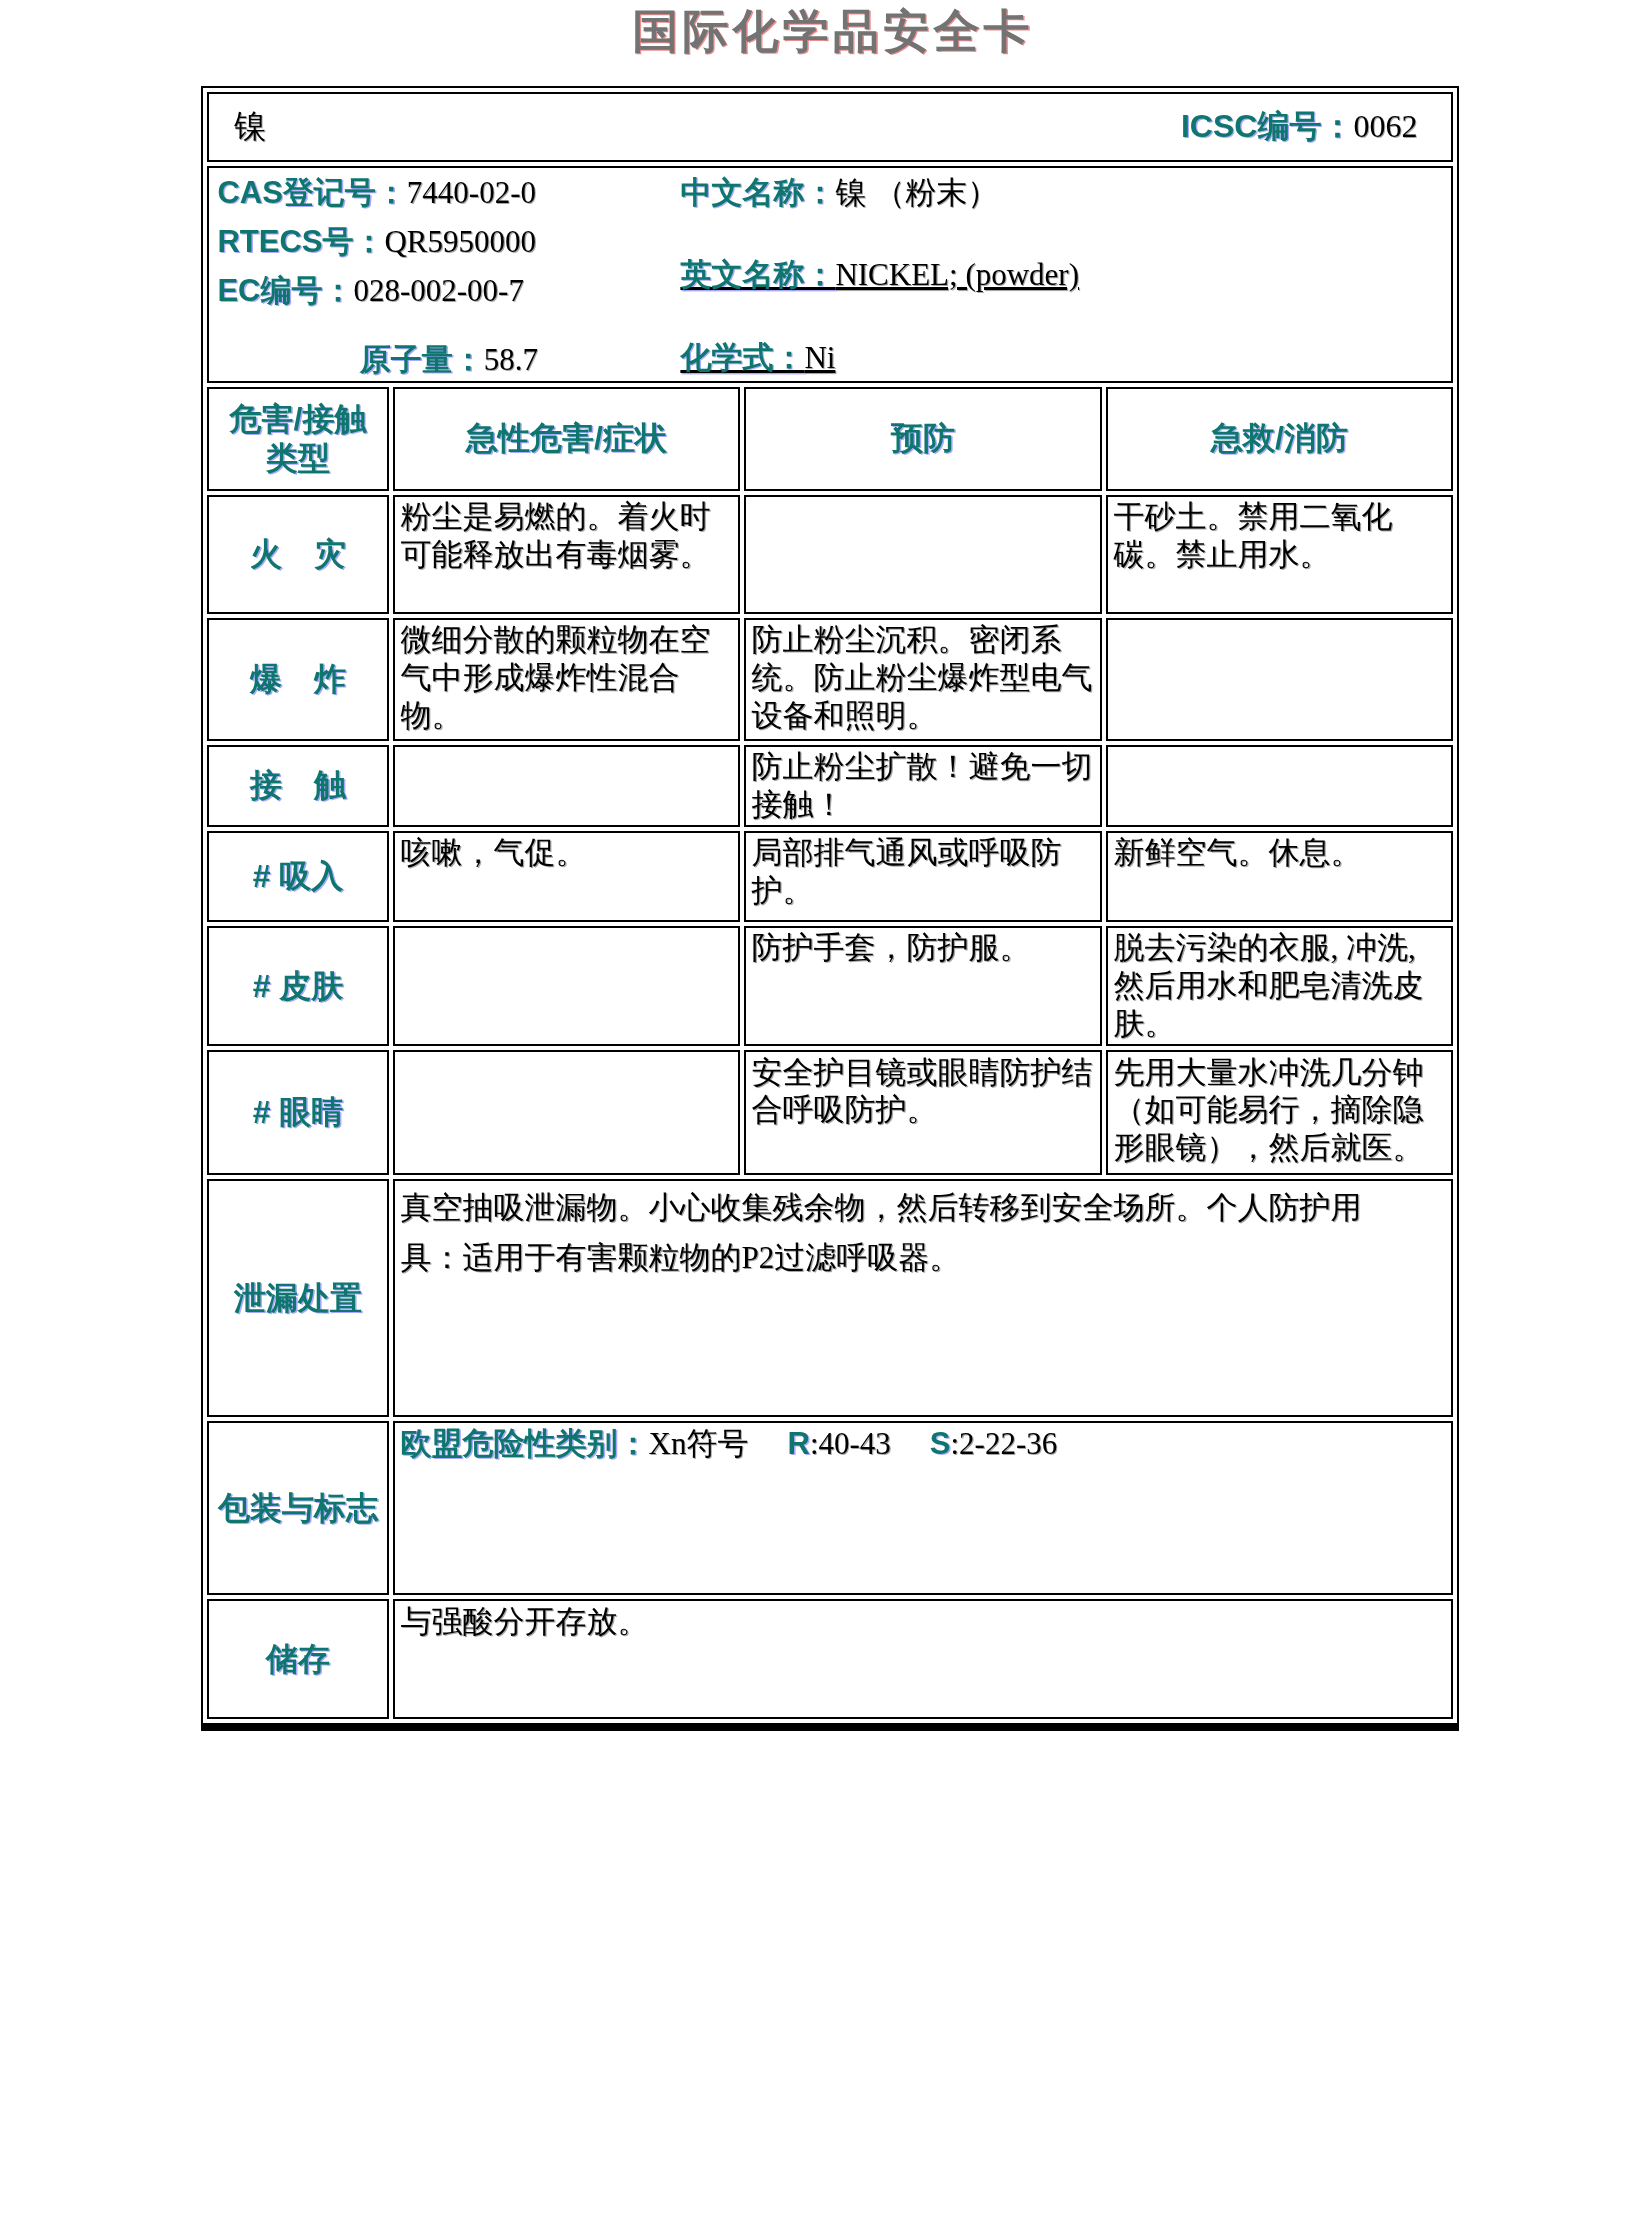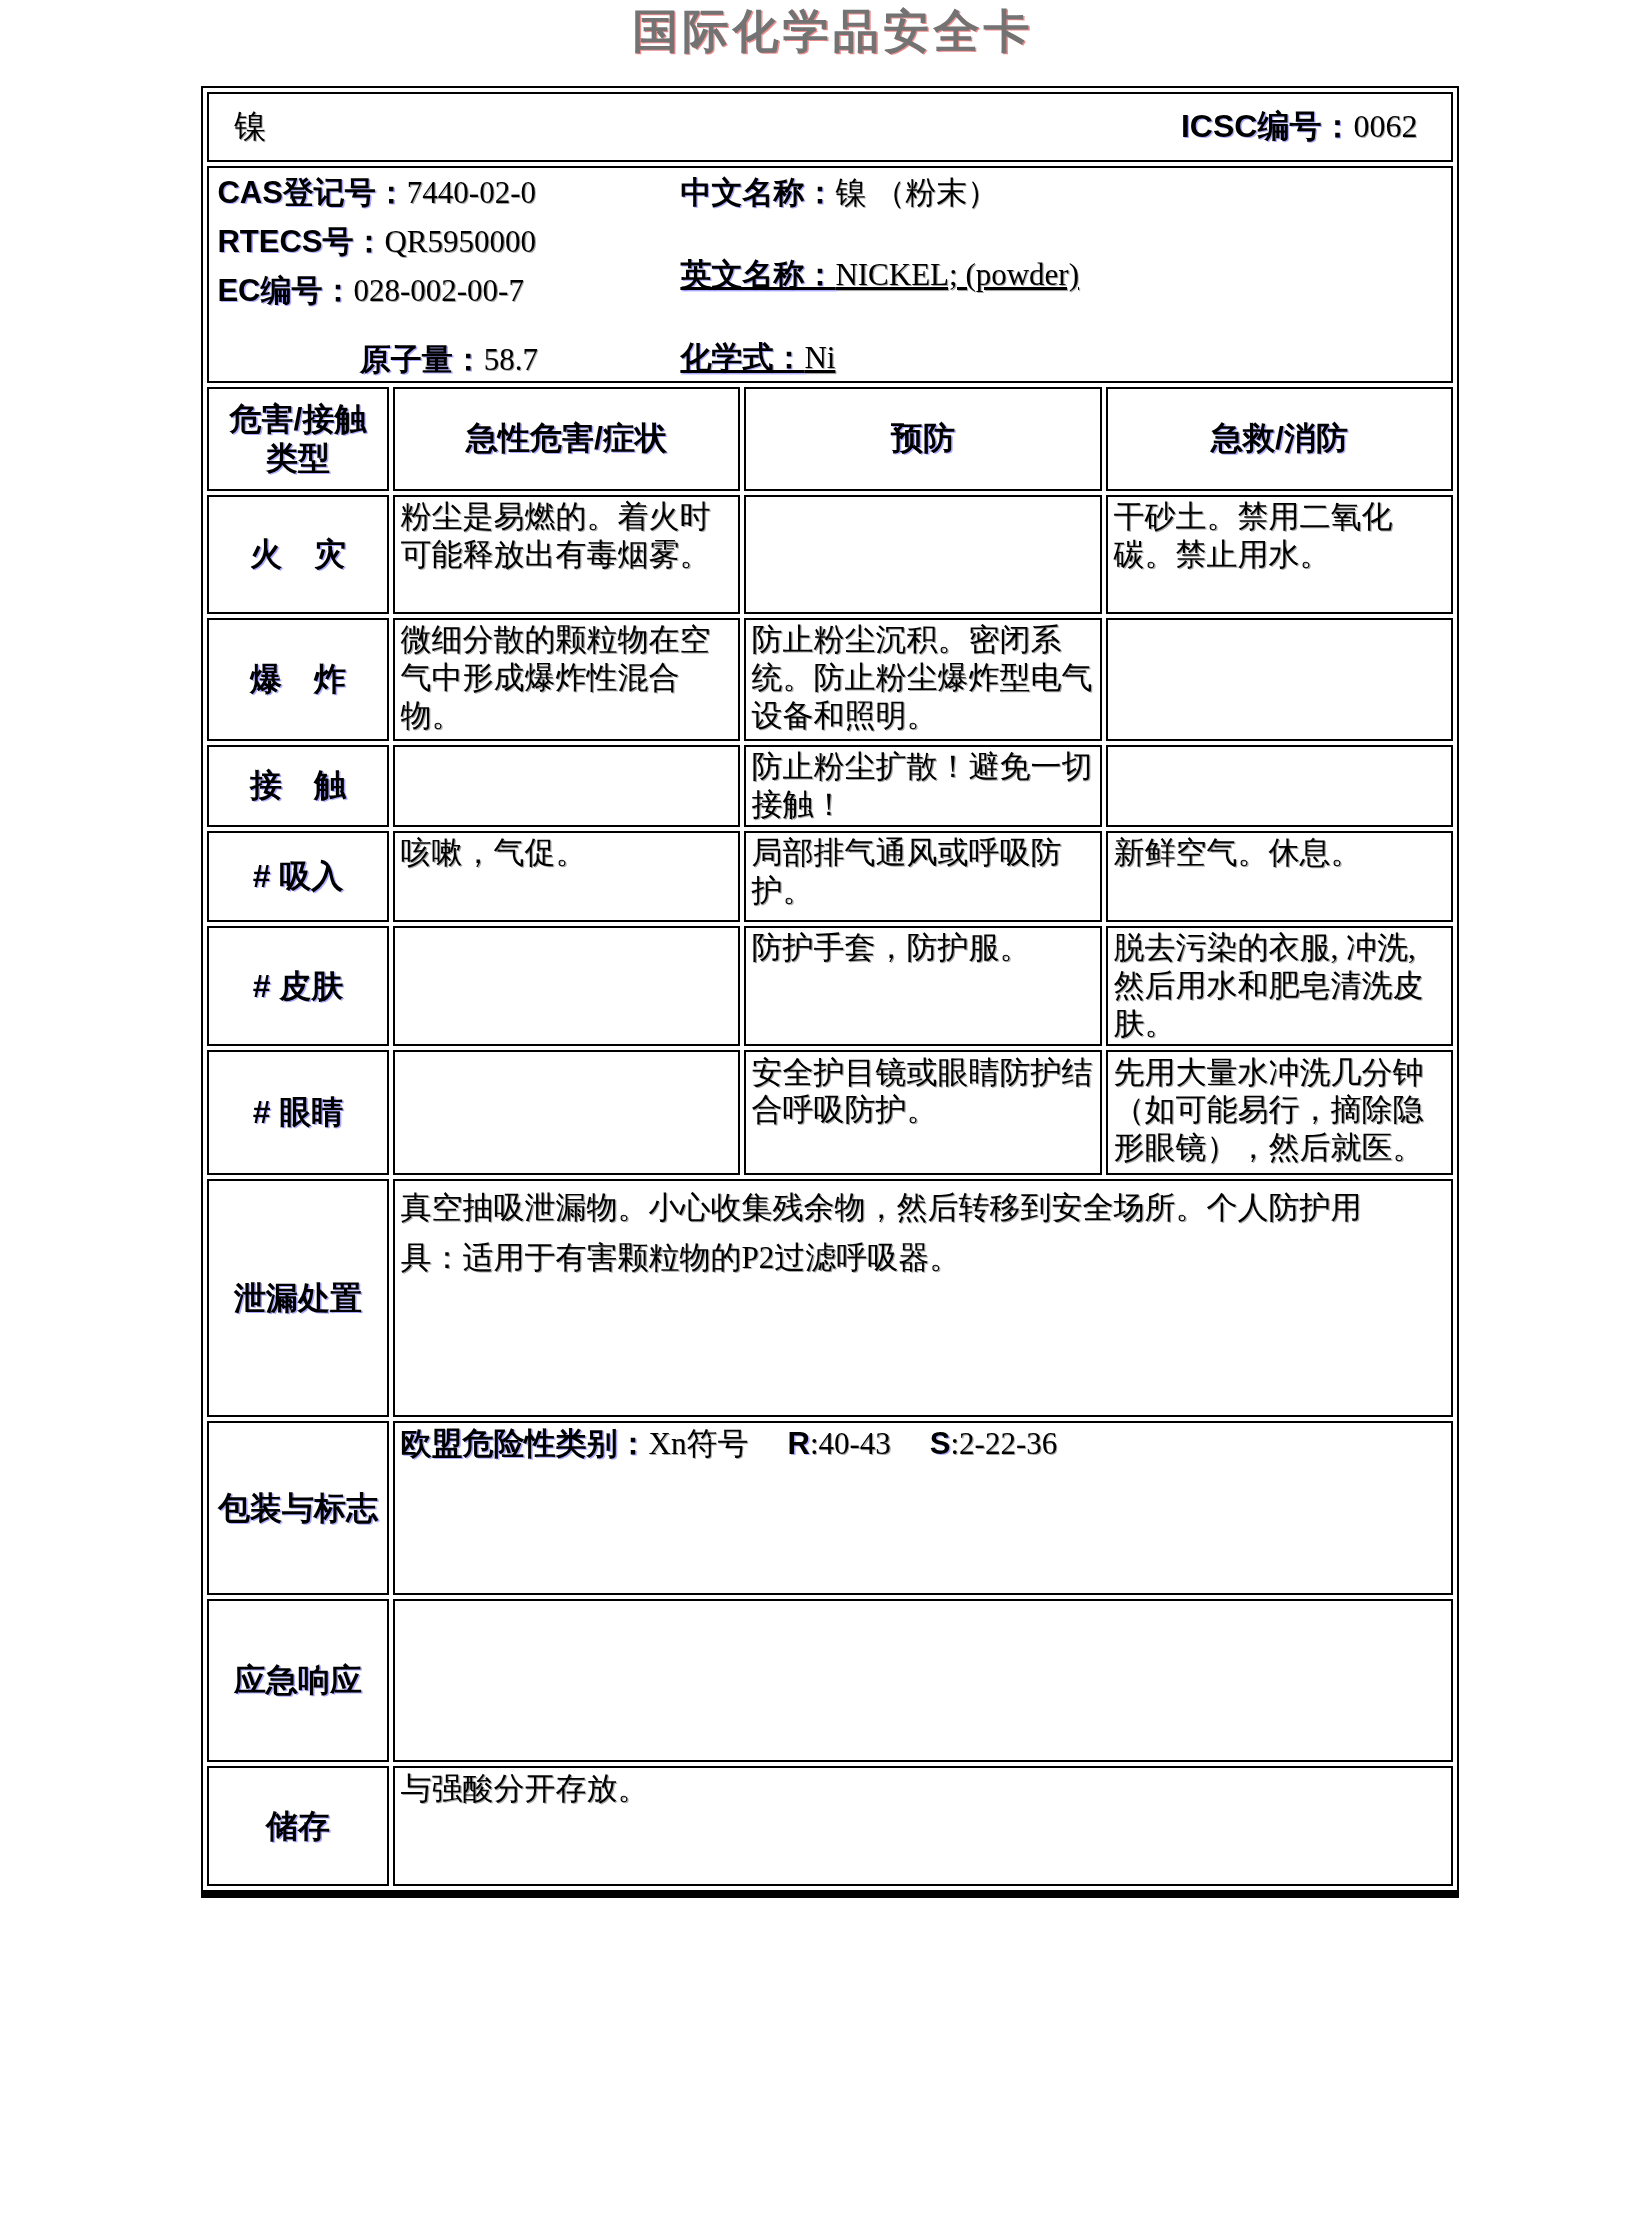--- a/index.html
+++ b/index.html
@@ -21,21 +21,21 @@
     background:#fff;border:2.8px solid #000;border-bottom-width:8.4px;
   }
   td{
     border:2.1px solid #000;vertical-align:top;box-sizing:border-box;
     padding:1.4px 5.6px;font-size:31px;line-height:1.22;background:#fff;
     overflow:hidden;
     text-shadow:1.1px 1.1px 0 rgba(0,0,0,.35);
   }
   
   .blue{
-    color:#000000;font-weight:bold;
+    color:#0f766e;font-weight:bold;
     font-family:"Liberation Sans","DejaVu Sans",sans-serif;
     text-shadow:1.4px 1.4px 0 rgba(40,40,255,.40);
   }
   td.label-cell{
     text-align:center;vertical-align:middle;font-size:32px;
   }
   td.col-header{
     text-align:center;vertical-align:middle;font-size:32px;
   }
   
@@ -175,24 +175,20 @@
 
   <tr class="h-pack">
     <td class="label-cell blue">包装与标志</td>
     <td colspan="3">
       <div class="pack-line">
         <span class="blue">欧盟危险性类别：</span><span>Xn符号</span><span class="seg"><span class="blue">R</span><span>:40-43</span></span><span class="seg"><span class="blue">S</span><span>:2-22-36</span></span>
       </div>
     </td>
   </tr>
 
-  <tr class="h-emer">
-    <td class="label-cell blue">应急响应</td>
-    <td colspan="3"></td>
-  </tr>
 
   <tr class="h-stor">
     <td class="label-cell blue">储存</td>
     <td colspan="3">与强酸分开存放。</td>
   </tr>
 
 </tbody>
     </table>
 </div>
 

